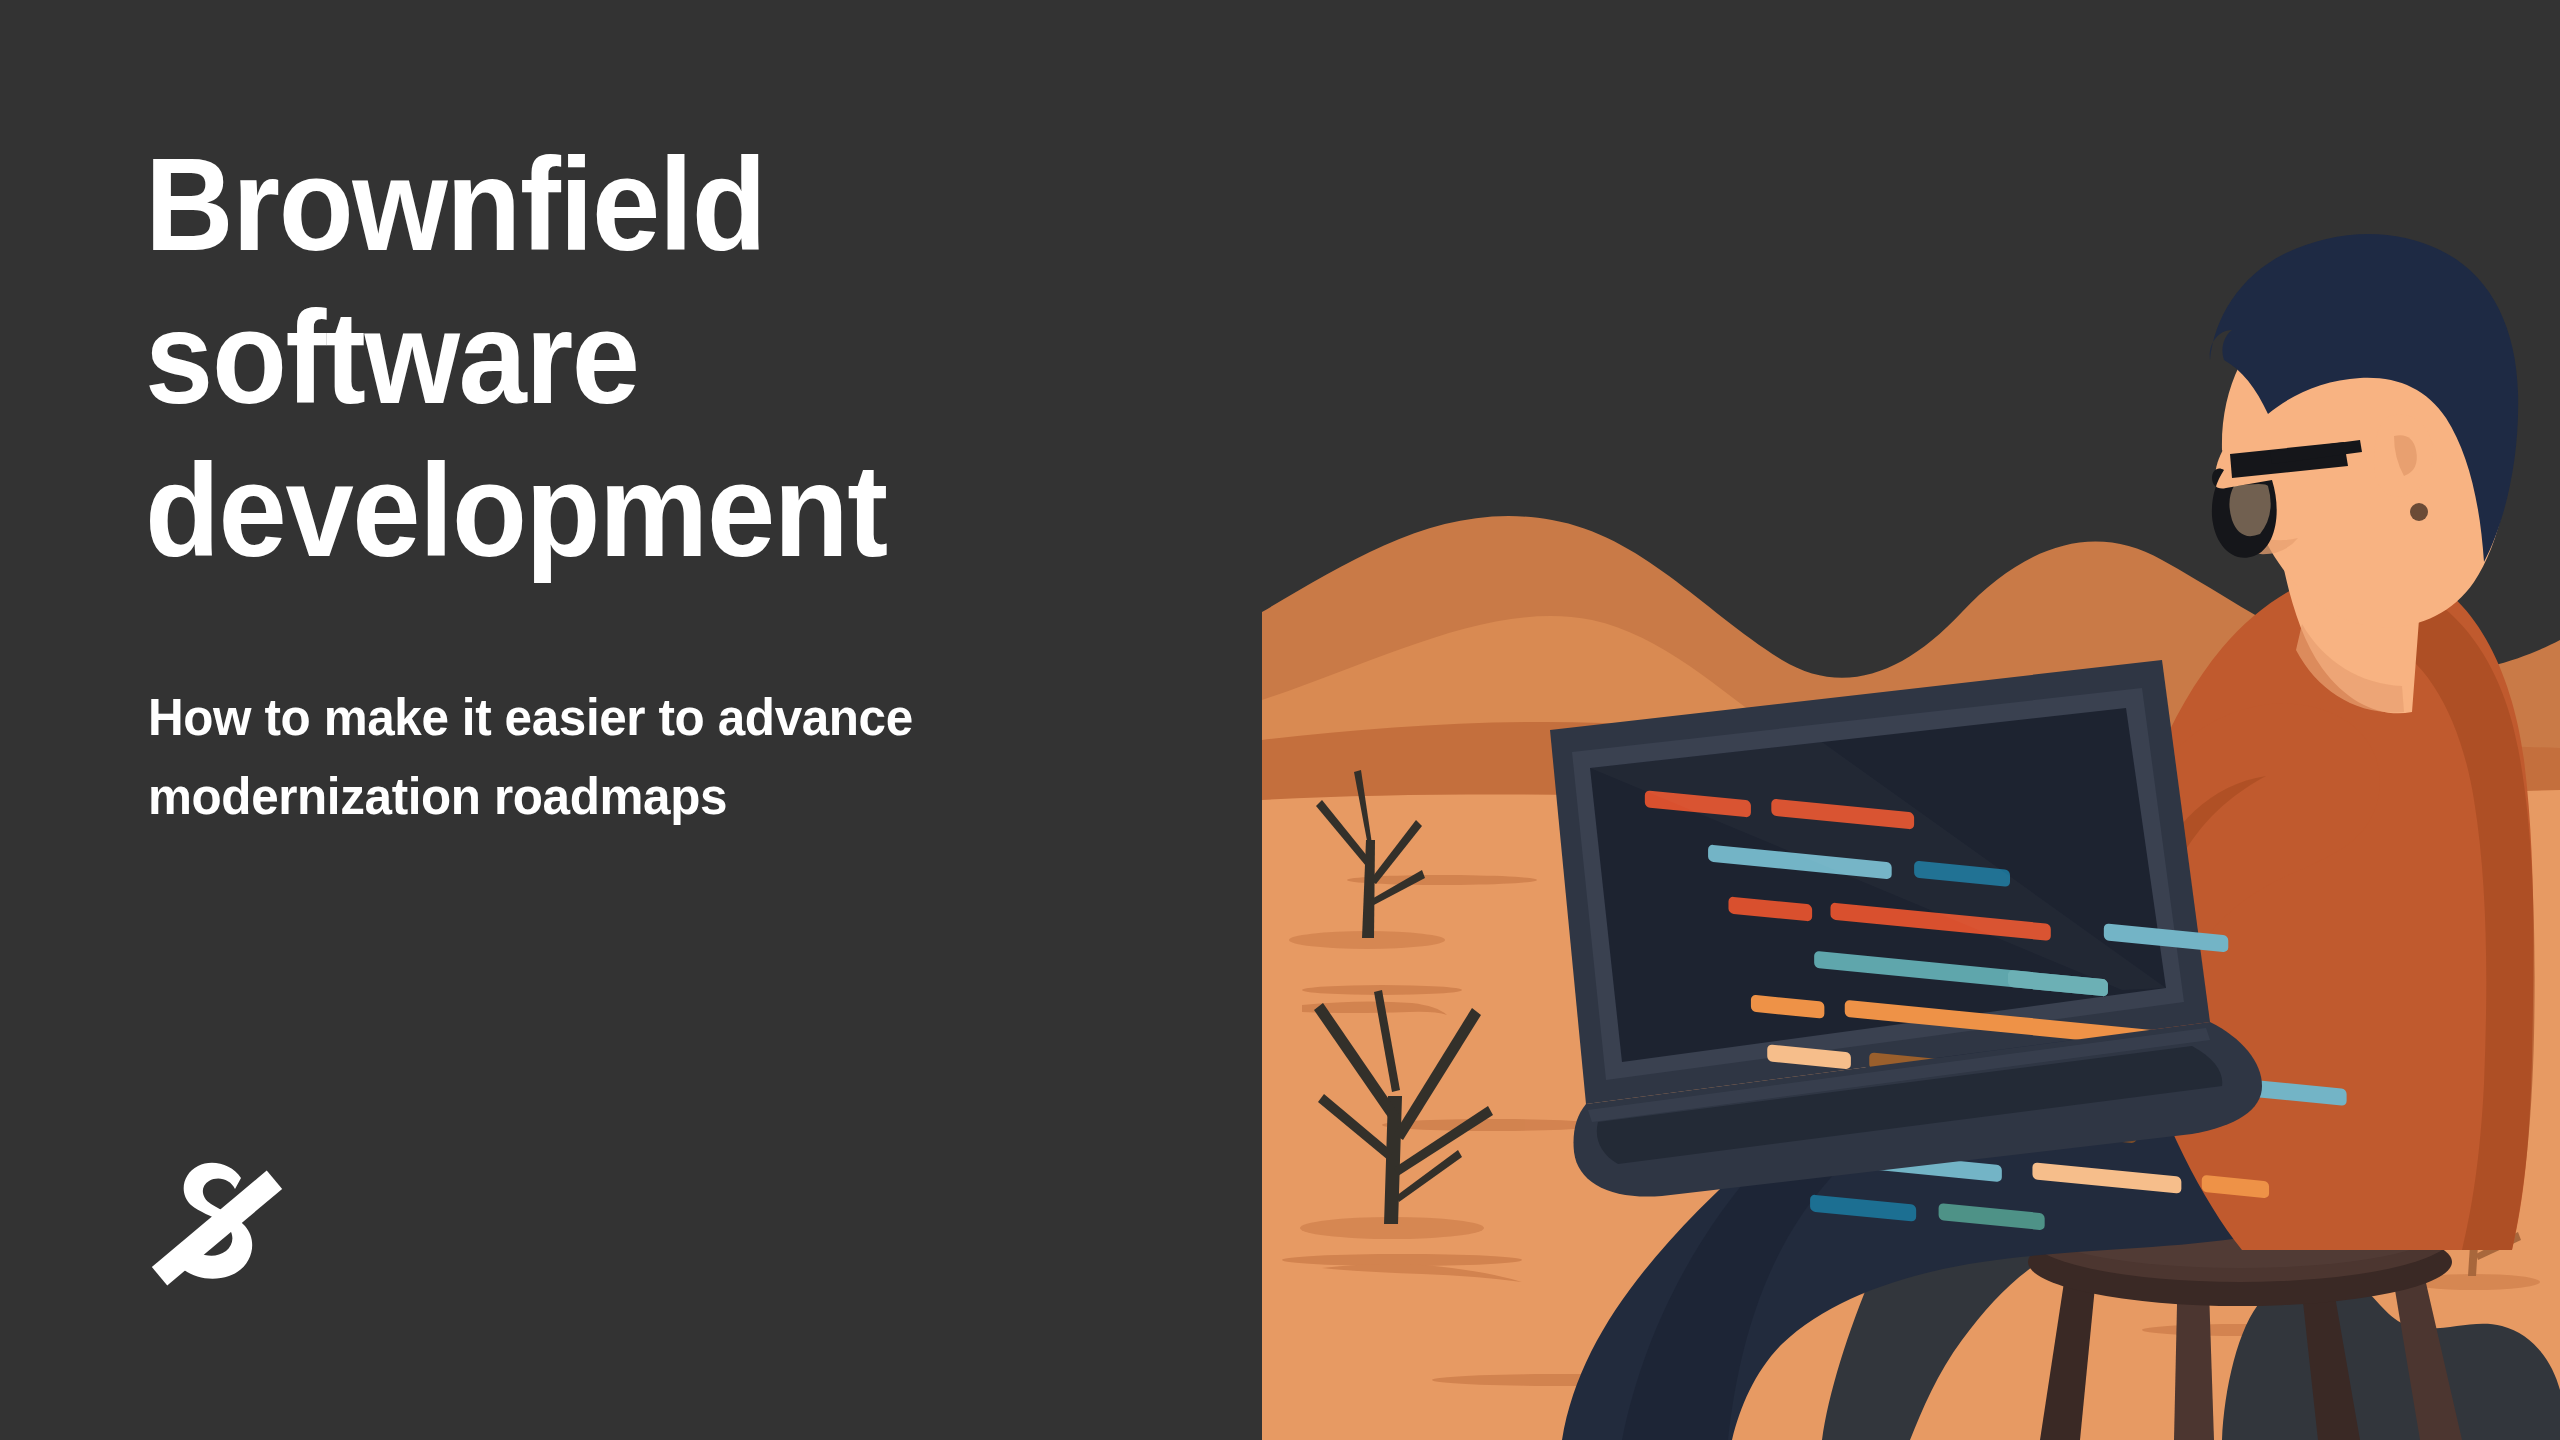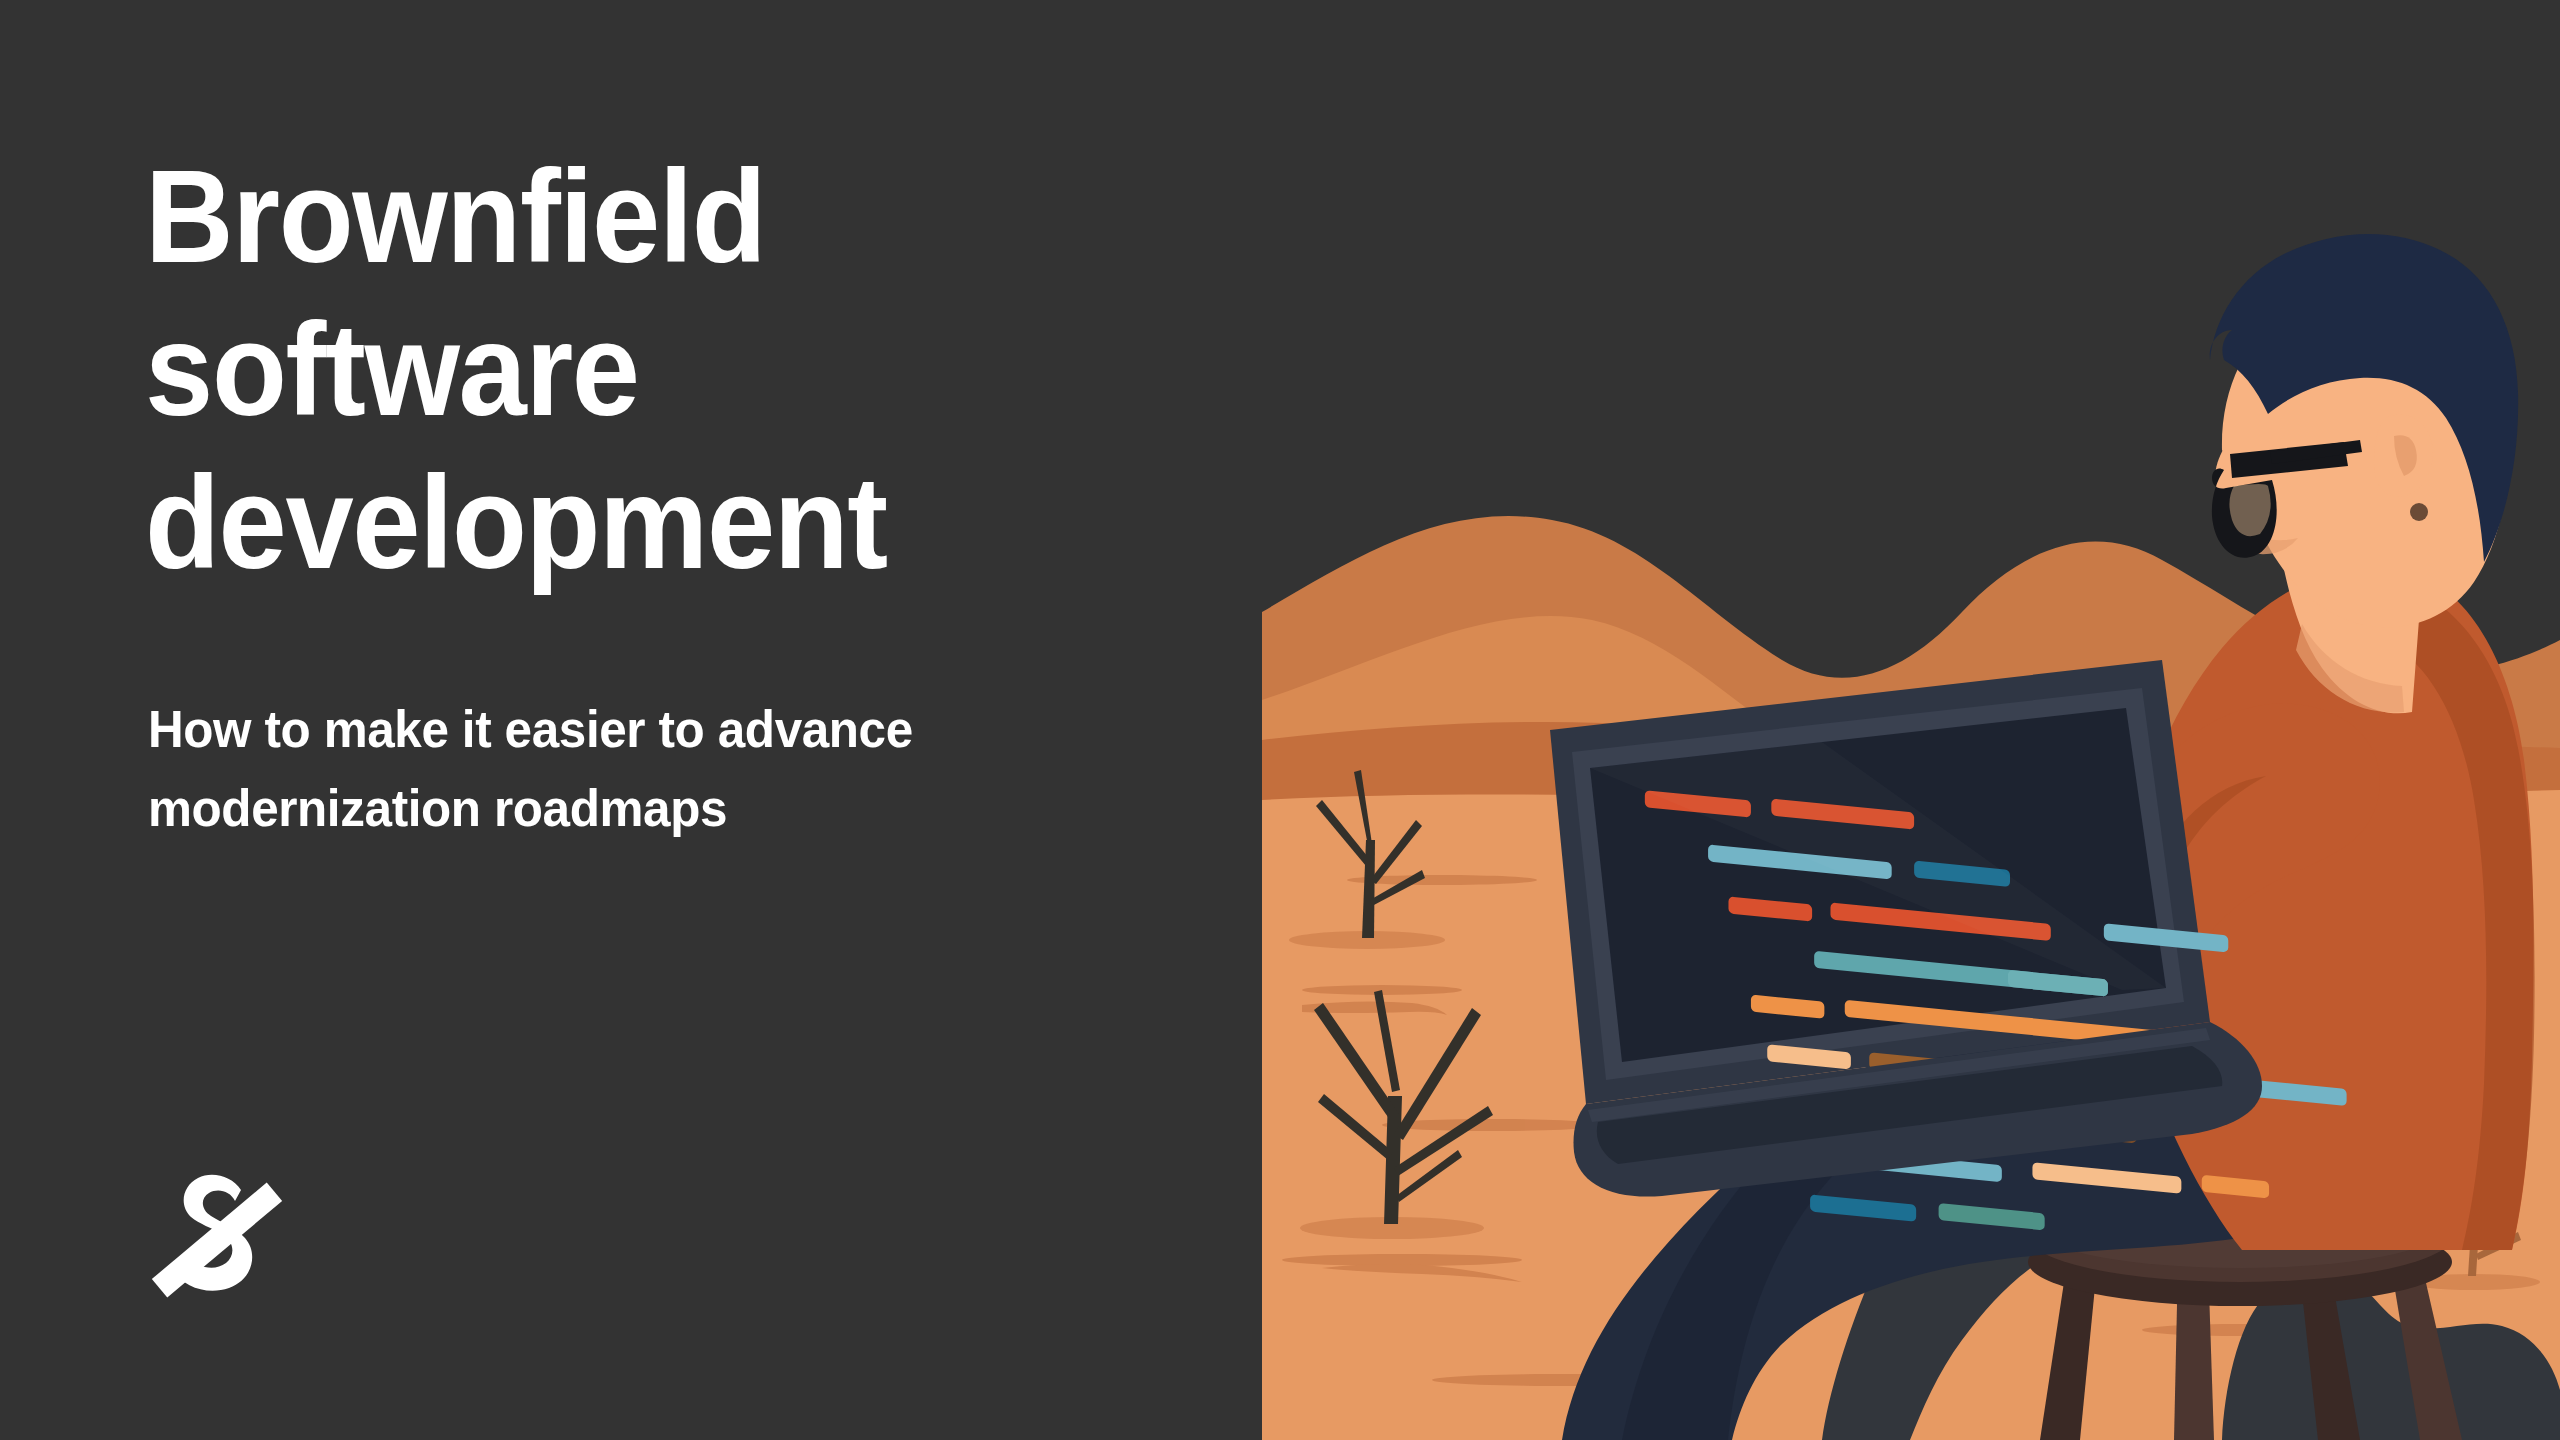--- a/index.html
+++ b/index.html
@@ -16,21 +16,20 @@
     font-family: "Liberation Sans", sans-serif;
   }
 
   
   #text-panel {
     position: absolute;
     left: 0; top: 0;
     width: 1262px;
     height: 1336px;
     z-index: 10;
-    margin-top: 12px;
   }
   #title {
     position: absolute;
     left: 145px;
     top: 128px;
     width: 1060px;
     color: #ffffff;
     font-size: 132px;
     line-height: 1.16;
     font-weight: 700;

